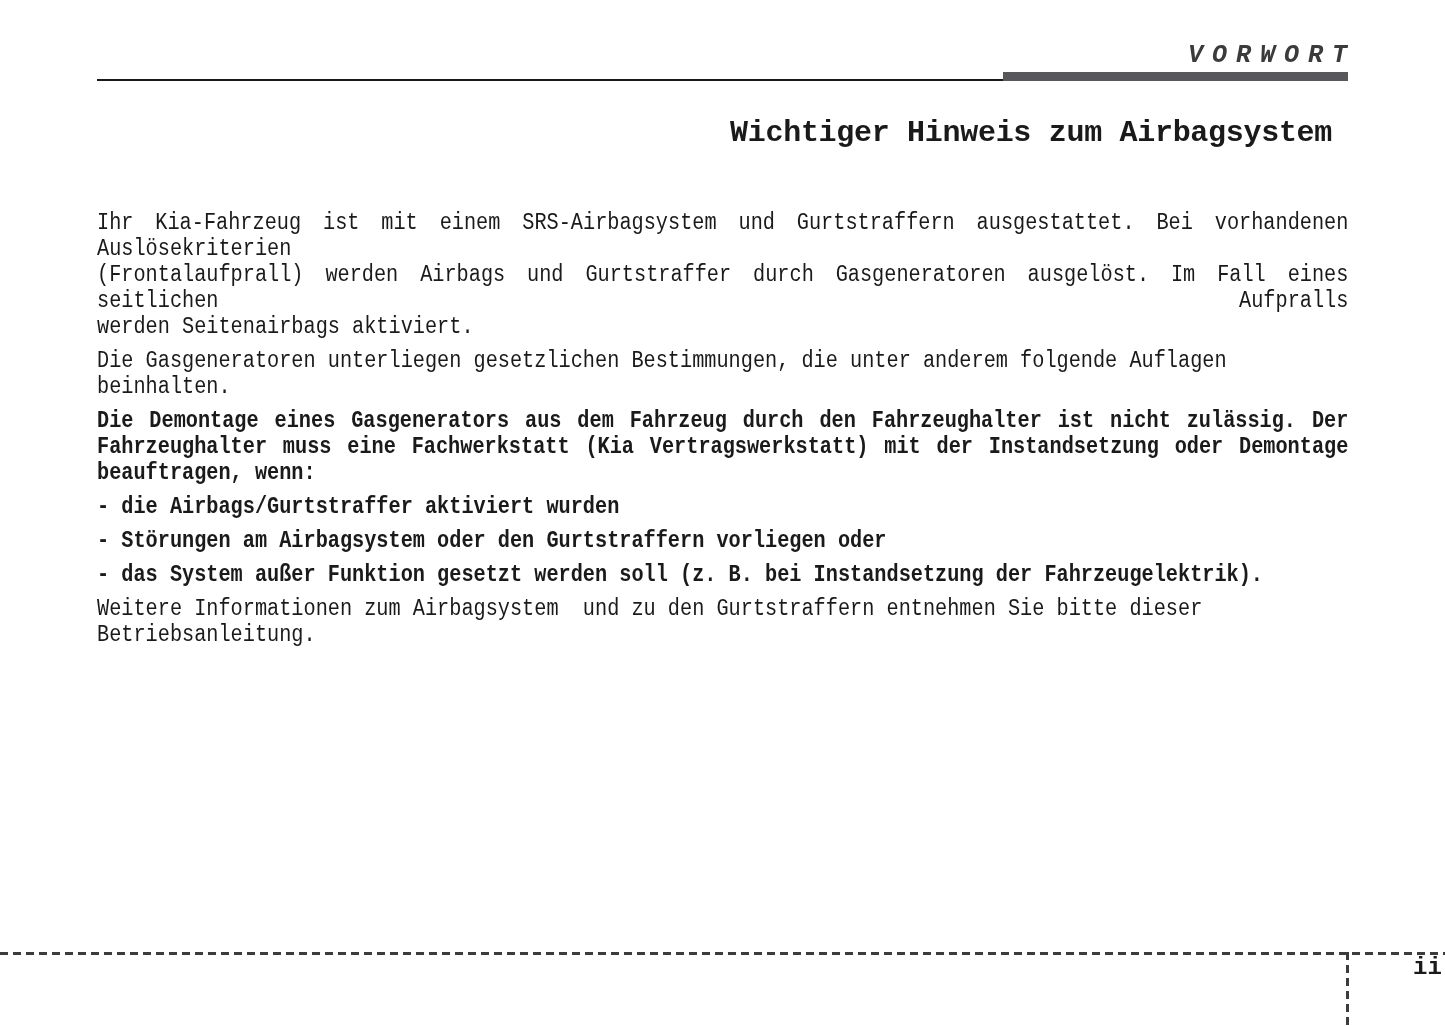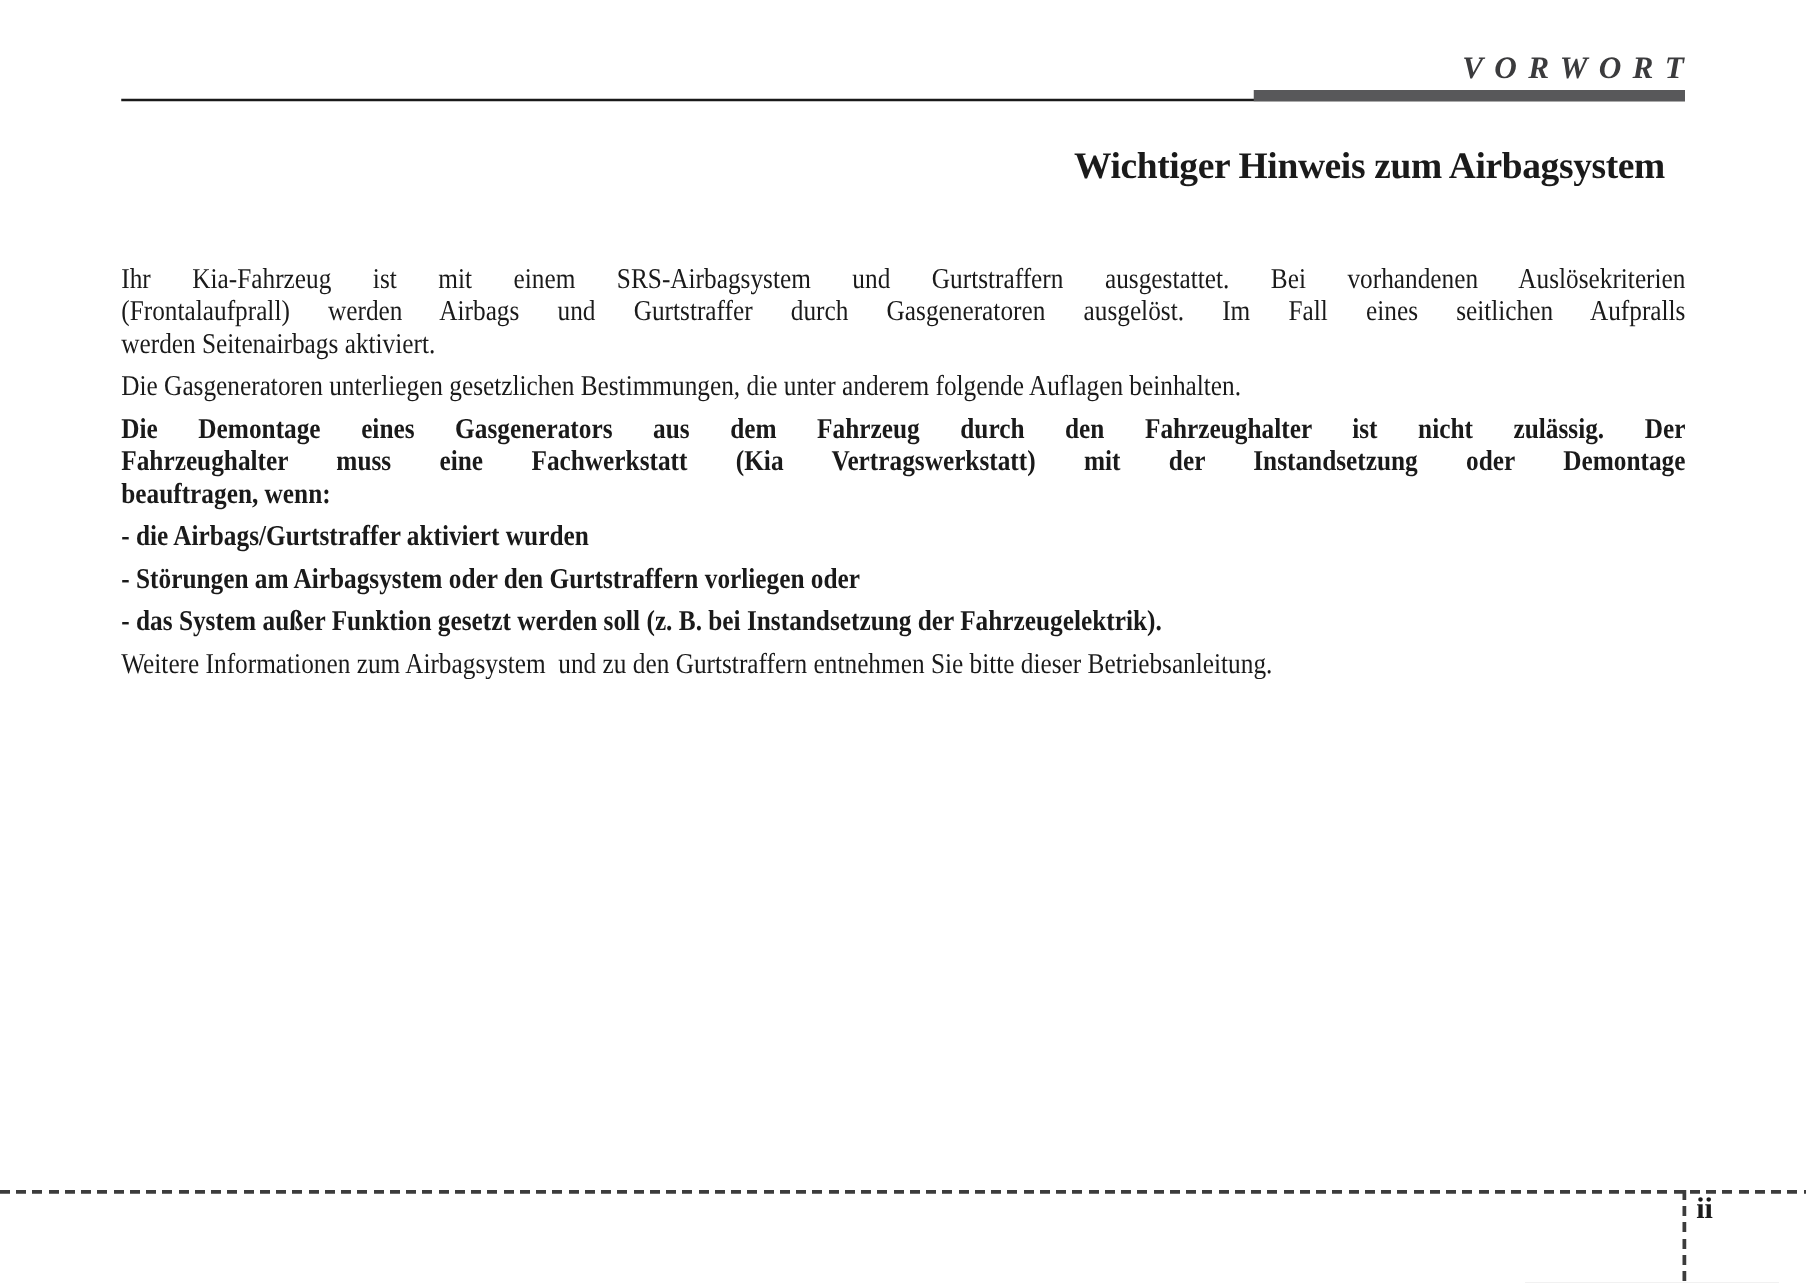--- a/index.html
+++ b/index.html
@@ -2,21 +2,21 @@
 <html><head>
 <meta charset="utf-8">
 <style>
   html, body { margin: 0; padding: 0; background: #e8e8e8; }
   .page {
     position: relative;
     width: 1445px;
     height: 1026px;
     background: #ffffff;
     overflow: hidden;
-    font-family: Liberation Serif, serif;
+    font-family: Liberation Mono, monospace;
     color: #1a1a1a;
   }
 
   
   .vorwort {
     position: absolute;
     top: 41px;
     right: 98px;
     font-size: 25px;
     font-weight: bold;
@@ -83,21 +83,21 @@
   .dash-v {
     position: absolute;
     left: 1346px;
     top: 952px;
     width: 3px;
     height: 74px;
     background: repeating-linear-gradient(180deg, #3c3c3c 0 8px, transparent 8px 13px);
   }
   .pagenum {
     position: absolute;
-    left: 1357px;
+    left: 1413px;
     top: 954px;
     font-size: 24px;
     font-weight: bold;
     color: #1a1a1a;
   }
 </style>
 </head>
 <body>
 
 <div class="page">

